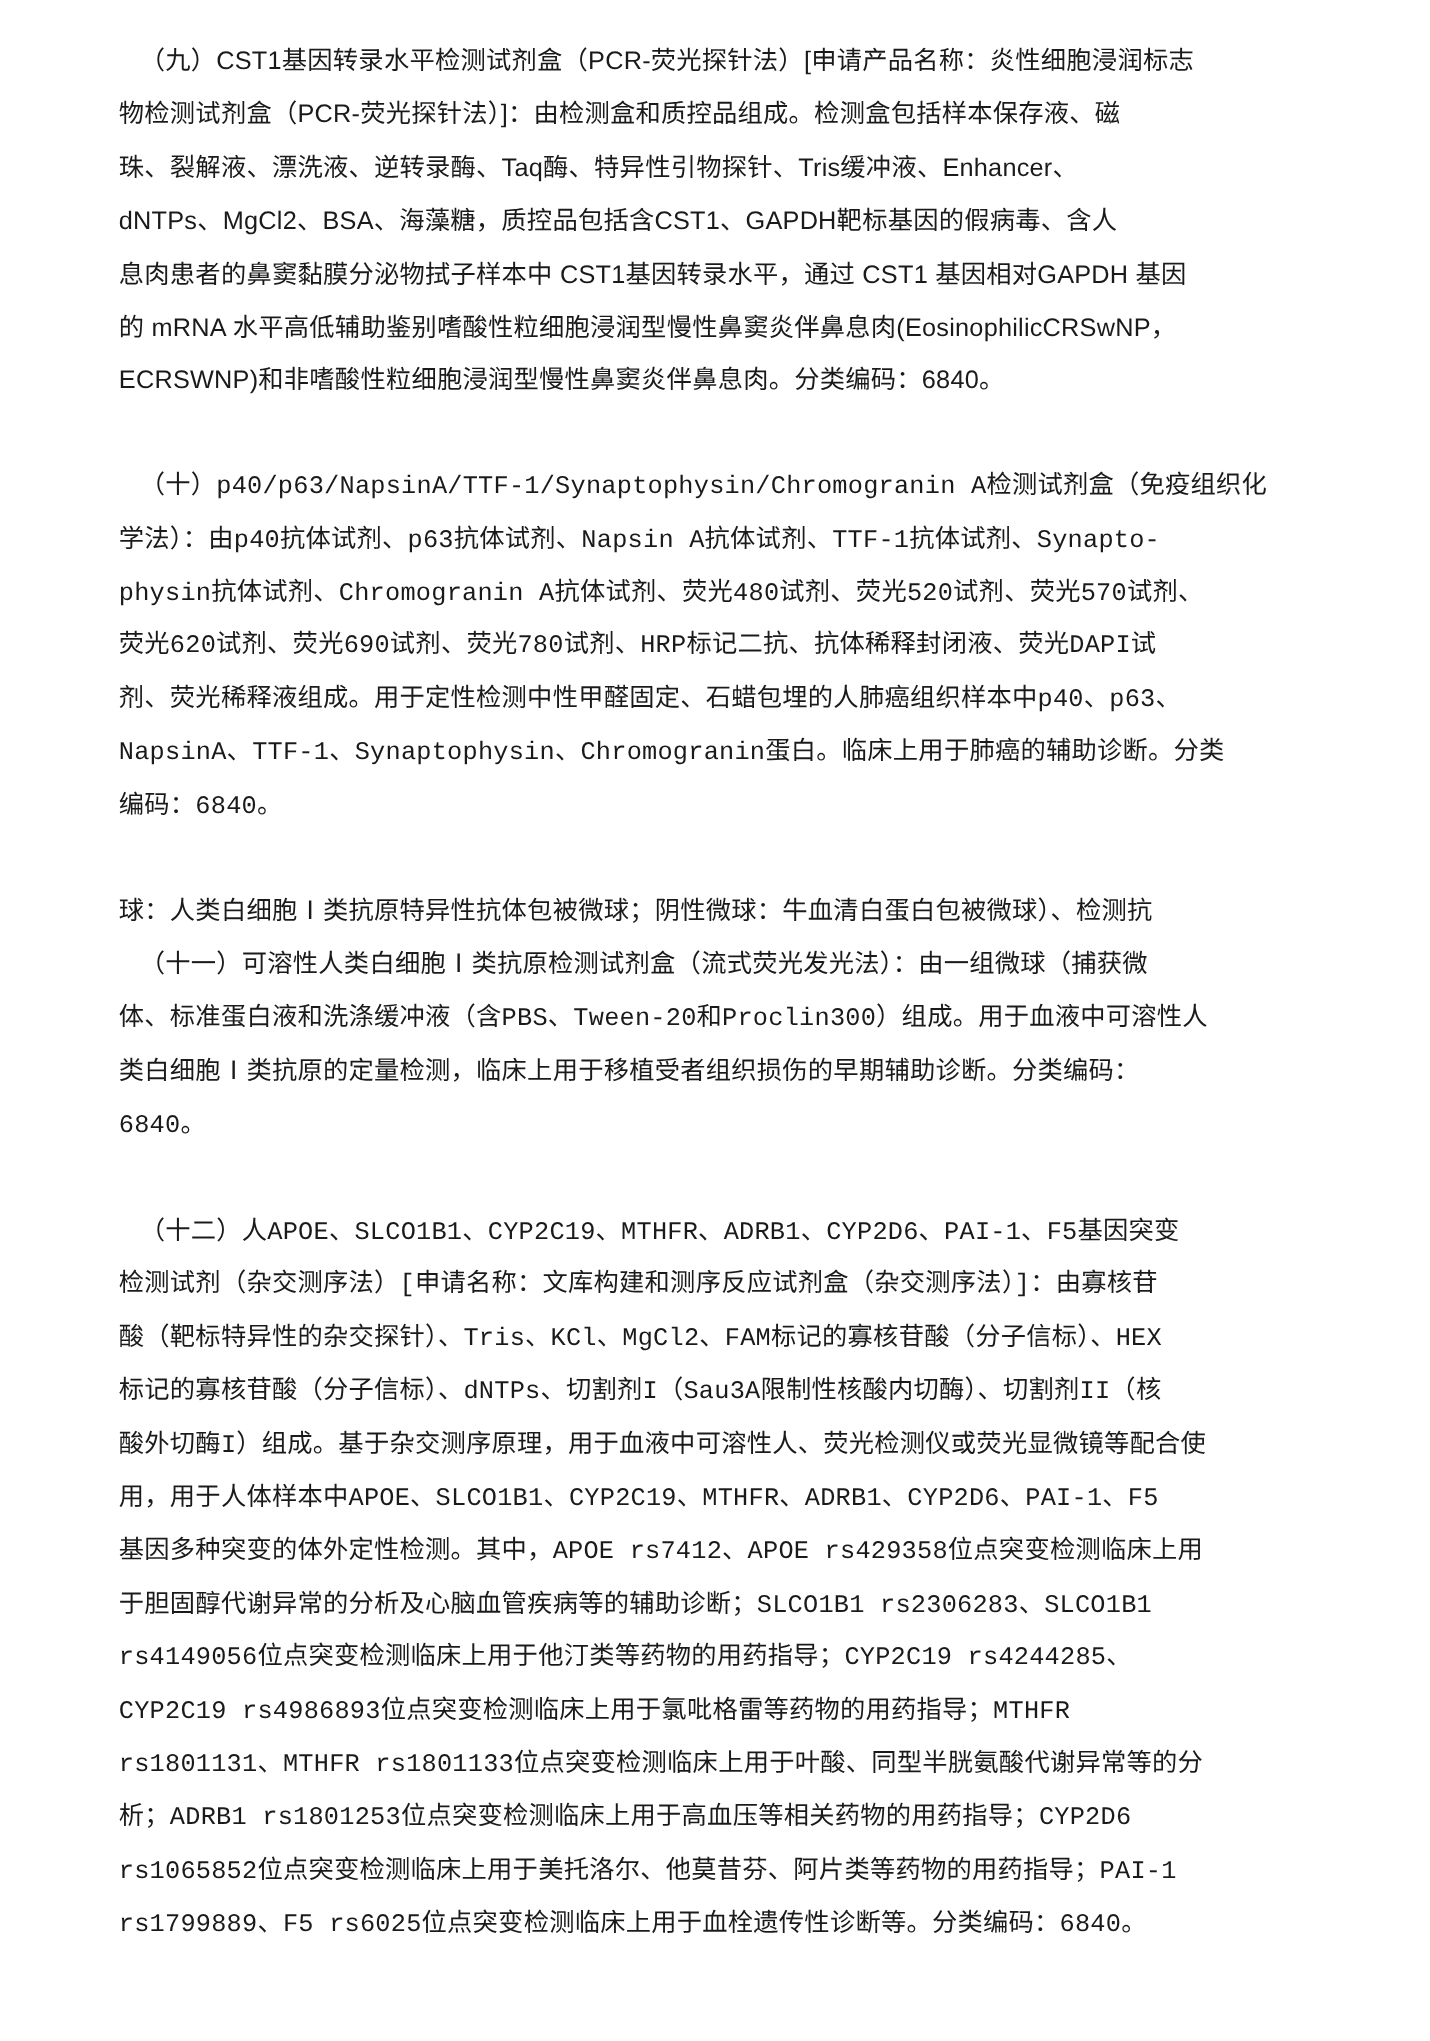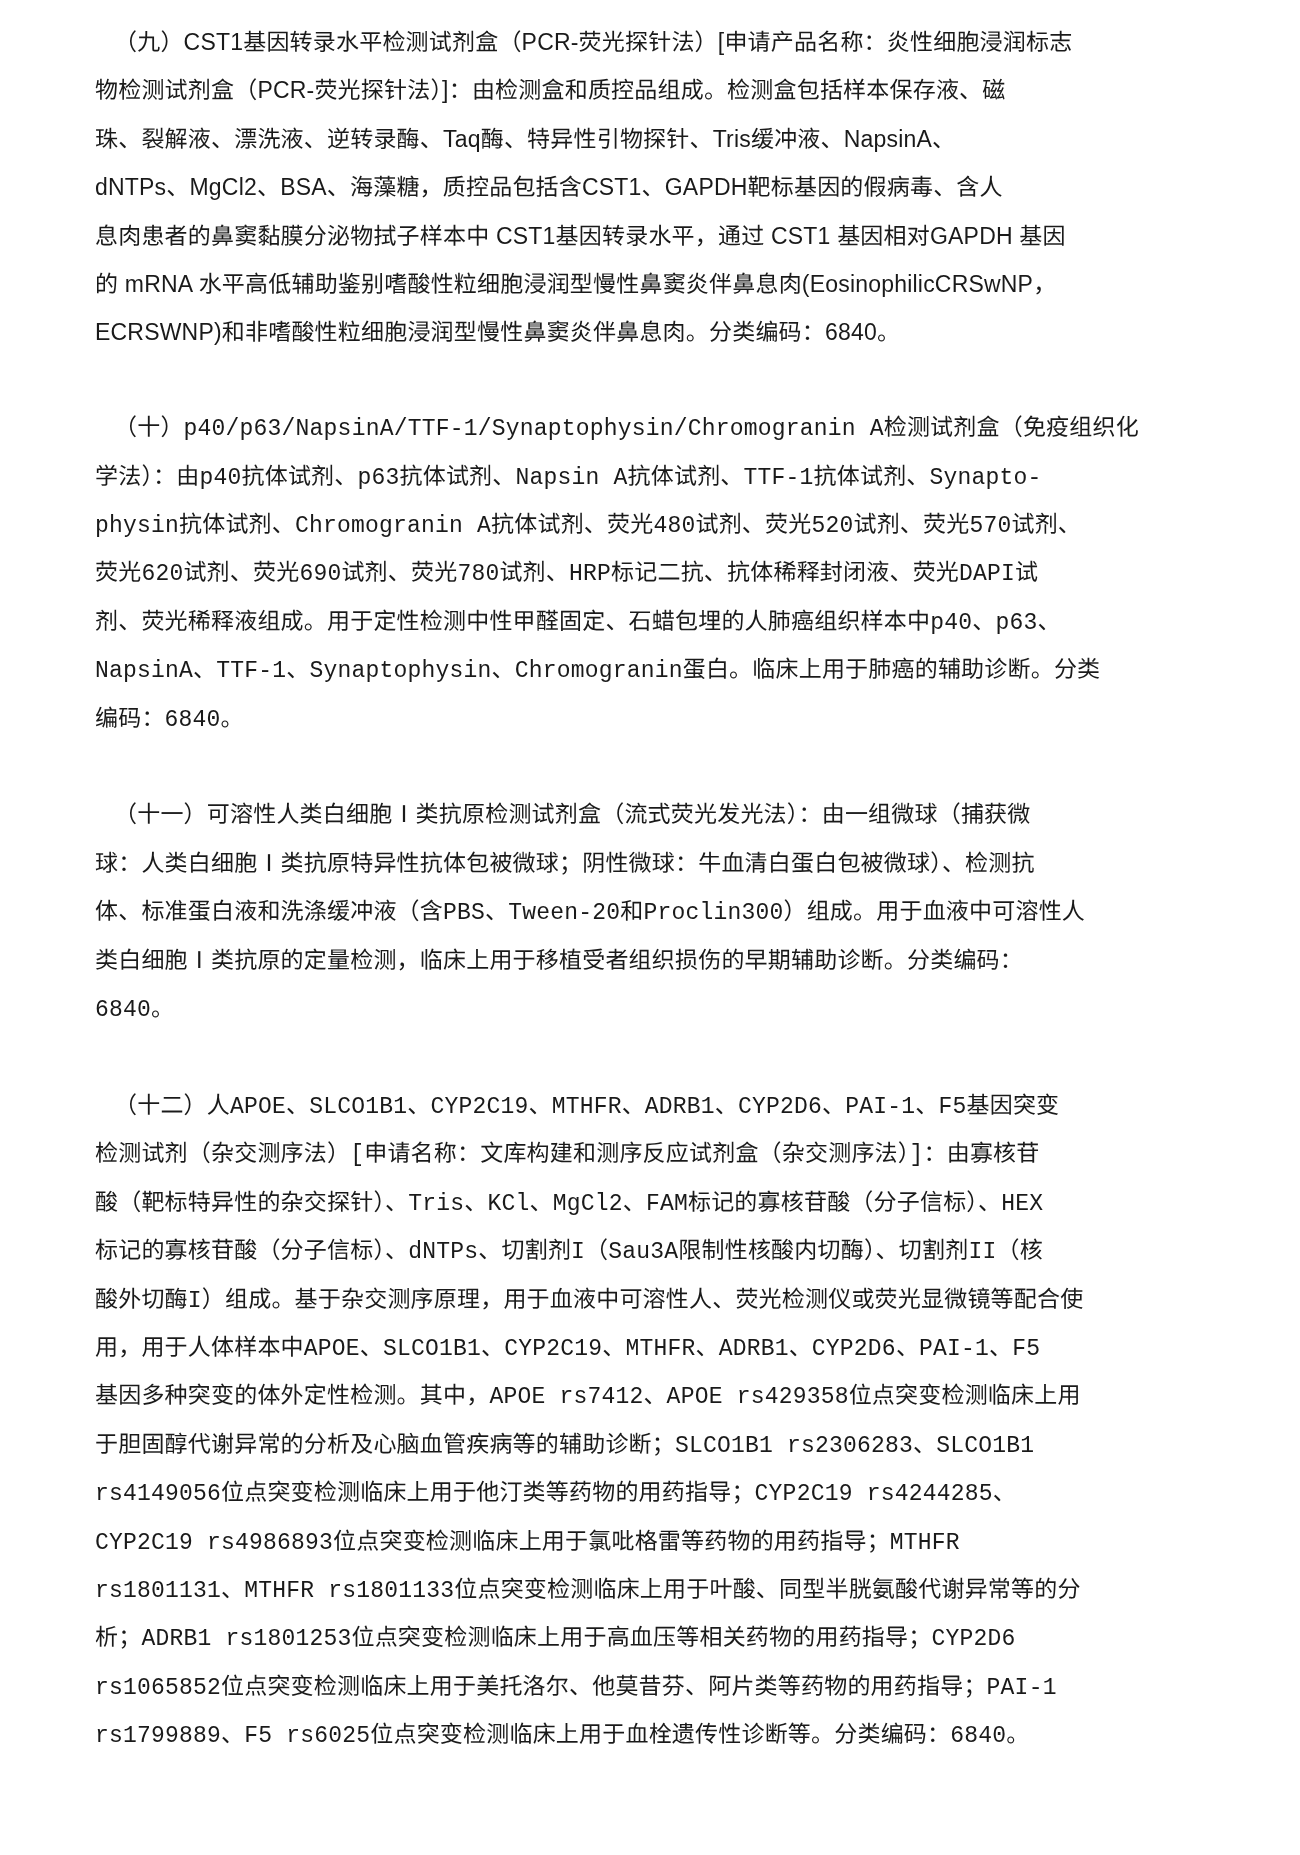--- a/index.html
+++ b/index.html
@@ -14,21 +14,21 @@
     font-family: "Liberation Sans", "DejaVu Sans", sans-serif;
     overflow: hidden;
   }
   .page {
     box-sizing: border-box;
     width: 1300px;
     height: 1855px;
     padding: 14px 58px 0 91px;
   }
   .paragraph {
-    margin: 4px;
+    margin: 17px;
   }
   .paragraph + .paragraph {
     margin-top: 48.4px; 
     font-family: Liberation Mono, monospace;
   }
   .line {
     font-size: 23px;
     line-height: 48.4px;
     letter-spacing: 0.2px;
     white-space: nowrap;
@@ -38,38 +38,38 @@
   }
 </style>
 </head>
 <body style="background: rgb(255, 255, 255); color: rgb(26, 26, 26);">
 
 <main class="page">
   <div id="paragraphs">
       <div class="paragraph">
         <div class="line first">（九）CST1基因转录水平检测试剂盒（PCR-荧光探针法）[申请产品名称：炎性细胞浸润标志</div>
         <div class="line">物检测试剂盒（PCR-荧光探针法）]：由检测盒和质控品组成。检测盒包括样本保存液、磁</div>
-        <div class="line">珠、裂解液、漂洗液、逆转录酶、Taq酶、特异性引物探针、Tris缓冲液、NapsinA、</div>
+        <div class="line">珠、裂解液、漂洗液、逆转录酶、Taq酶、特异性引物探针、Tris缓冲液、Enhancer、</div>
         <div class="line">dNTPs、MgCl2、BSA、海藻糖，质控品包括含CST1、GAPDH靶标基因的假病毒、含人</div>
         <div class="line">息肉患者的鼻窦黏膜分泌物拭子样本中 CST1基因转录水平，通过 CST1 基因相对GAPDH 基因</div>
         <div class="line">的 mRNA 水平高低辅助鉴别嗜酸性粒细胞浸润型慢性鼻窦炎伴鼻息肉(EosinophilicCRSwNP，</div>
         <div class="line">ECRSWNP)和非嗜酸性粒细胞浸润型慢性鼻窦炎伴鼻息肉。分类编码：6840。</div>
       </div>
       <div class="paragraph">
         <div class="line first">（十）p40/p63/NapsinA/TTF-1/Synaptophysin/Chromogranin A检测试剂盒（免疫组织化</div>
         <div class="line">学法）：由p40抗体试剂、p63抗体试剂、Napsin A抗体试剂、TTF-1抗体试剂、Synapto-</div>
         <div class="line">physin抗体试剂、Chromogranin A抗体试剂、荧光480试剂、荧光520试剂、荧光570试剂、</div>
         <div class="line">荧光620试剂、荧光690试剂、荧光780试剂、HRP标记二抗、抗体稀释封闭液、荧光DAPI试</div>
         <div class="line">剂、荧光稀释液组成。用于定性检测中性甲醛固定、石蜡包埋的人肺癌组织样本中p40、p63、</div>
         <div class="line">NapsinA、TTF-1、Synaptophysin、Chromogranin蛋白。临床上用于肺癌的辅助诊断。分类</div>
         <div class="line">编码：6840。</div>
       </div>
       <div class="paragraph">
+        <div class="line">球：人类白细胞Ⅰ类抗原特异性抗体包被微球；阴性微球：牛血清白蛋白包被微球）、检测抗</div>
         <div class="line first">（十一）可溶性人类白细胞Ⅰ类抗原检测试剂盒（流式荧光发光法）：由一组微球（捕获微</div>
-        <div class="line">球：人类白细胞Ⅰ类抗原特异性抗体包被微球；阴性微球：牛血清白蛋白包被微球）、检测抗</div>
         <div class="line">体、标准蛋白液和洗涤缓冲液（含PBS、Tween-20和Proclin300）组成。用于血液中可溶性人</div>
         <div class="line">类白细胞Ⅰ类抗原的定量检测，临床上用于移植受者组织损伤的早期辅助诊断。分类编码：</div>
         <div class="line">6840。</div>
       </div>
       <div class="paragraph">
         <div class="line first">（十二）人APOE、SLCO1B1、CYP2C19、MTHFR、ADRB1、CYP2D6、PAI-1、F5基因突变</div>
         <div class="line">检测试剂（杂交测序法）[申请名称：文库构建和测序反应试剂盒（杂交测序法）]：由寡核苷</div>
         <div class="line">酸（靶标特异性的杂交探针）、Tris、KCl、MgCl2、FAM标记的寡核苷酸（分子信标）、HEX</div>
         <div class="line">标记的寡核苷酸（分子信标）、dNTPs、切割剂I（Sau3A限制性核酸内切酶）、切割剂II（核</div>
         <div class="line">酸外切酶I）组成。基于杂交测序原理，用于血液中可溶性人、荧光检测仪或荧光显微镜等配合使</div>

